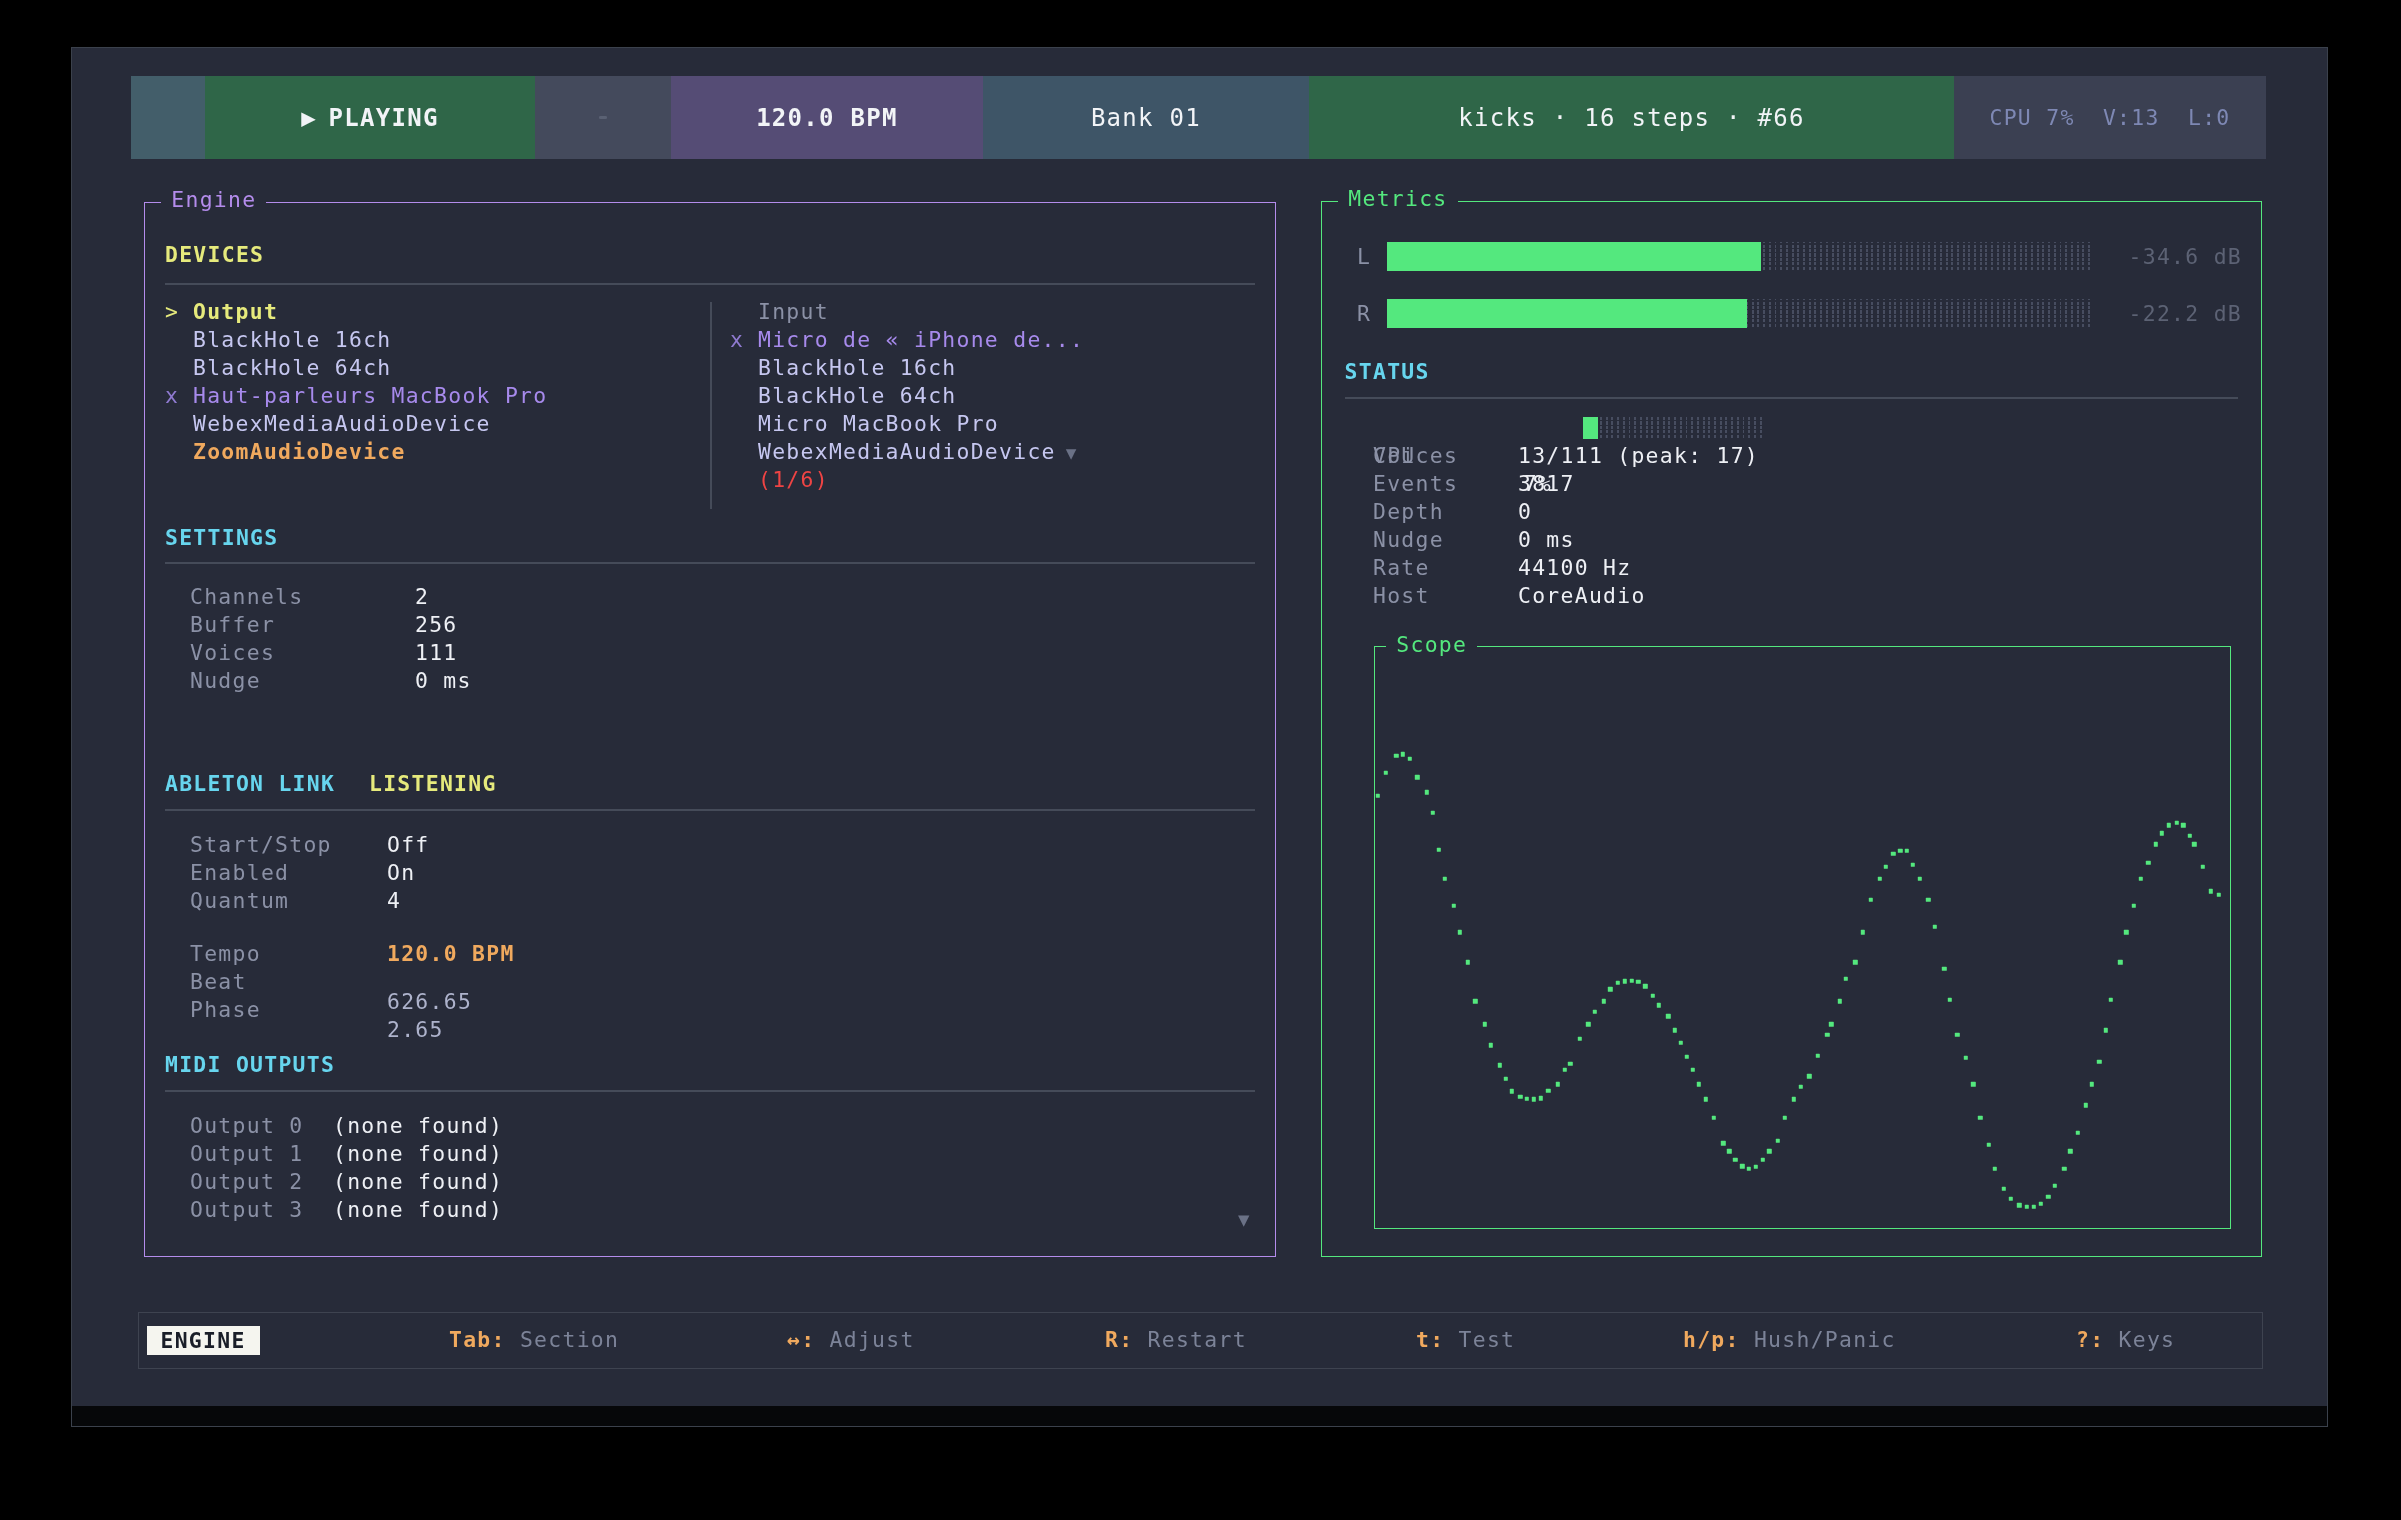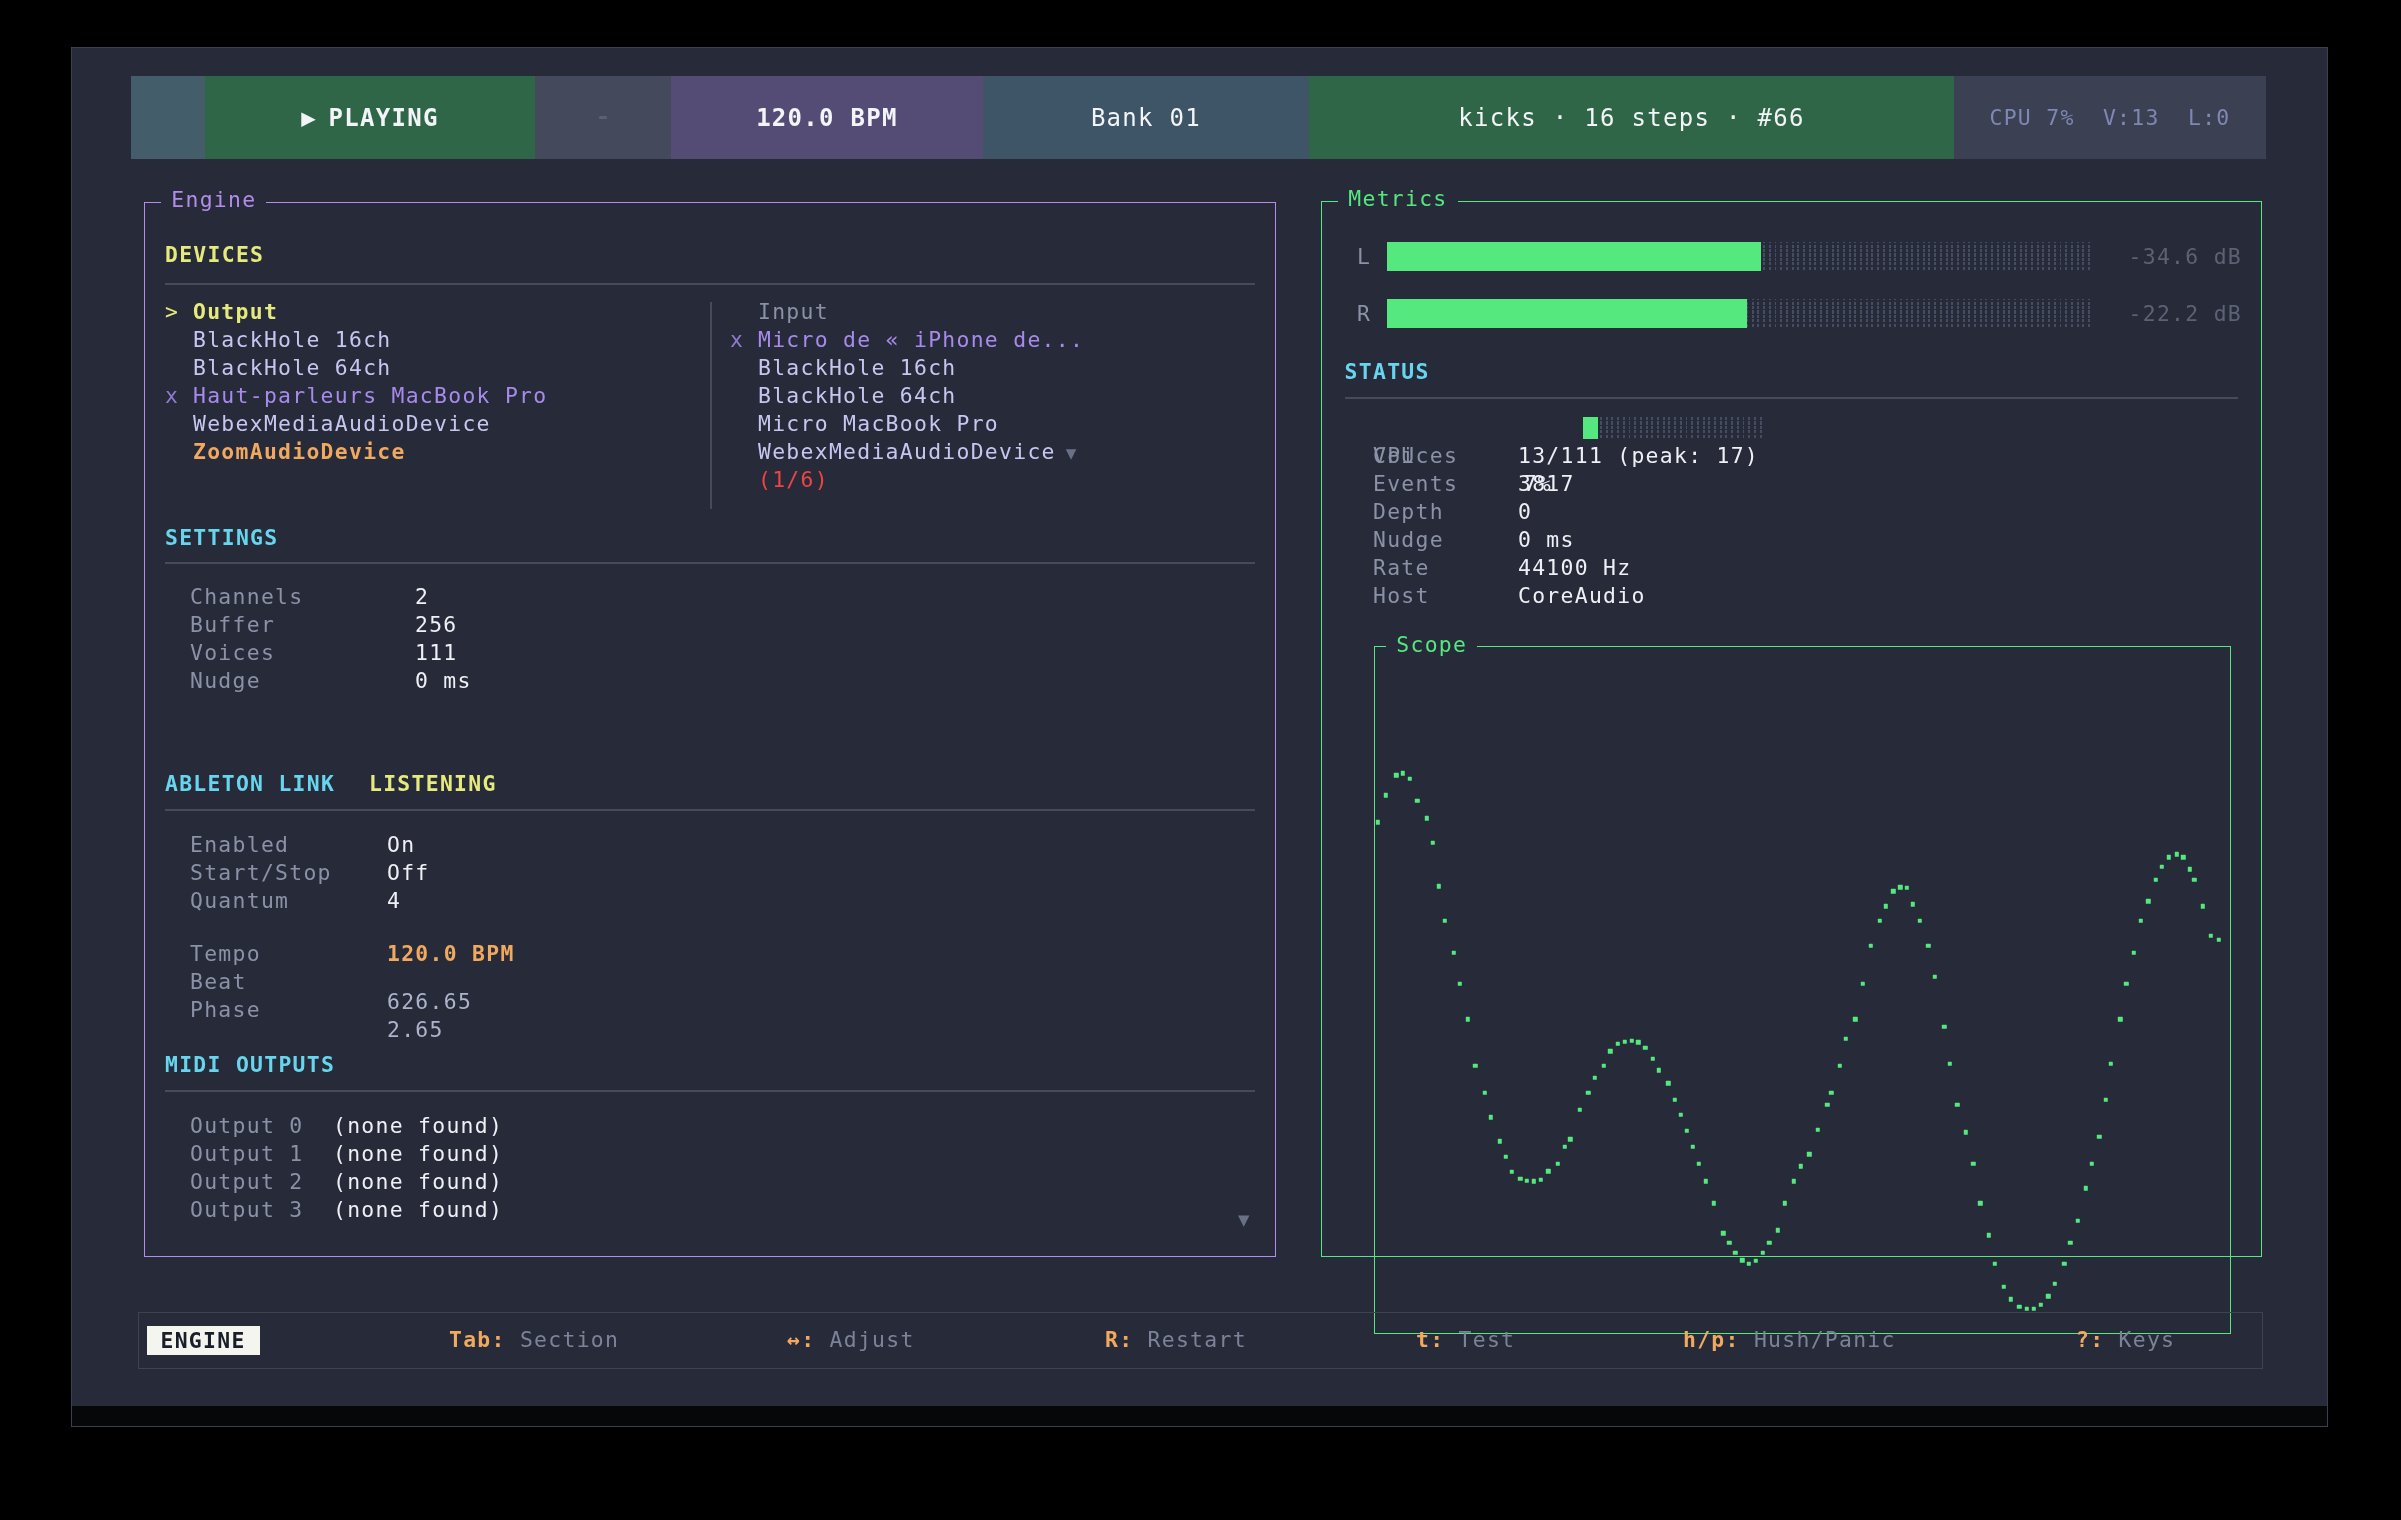--- a/index.html
+++ b/index.html
@@ -70,21 +70,21 @@
   .mfill{position:absolute;left:0;top:0;height:100%;background:#54e87e;}
   .mdb{position:absolute;right:19px;line-height:29px;color:#5c6274;}
 
   
   .cpu-v{width:50px;text-align:right;}
   .cpu-track{position:absolute;left:261px;top:3.1px;width:182px;height:22px;display:block;
      background-image:repeating-linear-gradient(0deg,#272b39 0 1.3px,transparent 1.3px 4.4px),repeating-linear-gradient(90deg,#474d60 0 1.9px,transparent 1.9px 5.7px);}
   .cpu-fill{position:absolute;left:0;top:0;height:100%;background:#54e87e;}
 
   
-  #scope-box{position:absolute;left:52px;top:444px;width:857px;height:688px;border:1.9px solid #54e87e;box-sizing:border-box;}
+  #scope-box{position:absolute;left:52px;top:444px;width:857px;height:583px;border:1.9px solid #54e87e;box-sizing:border-box;}
   #scope-box .panel-title{color:#54e87e;top:-15px;left:11.3px;}
   #scope-plot{position:absolute;left:2.5px;top:2.5px;right:2.5px;bottom:2.5px;}
   .dot{position:absolute;width:4.4px;height:4.4px;background:#54e87e;border-radius:0.6px;transform:translate(-50%,-50%);}
 
   
   #bottom-bar{position:absolute;left:66px;top:1264px;width:2125px;height:57px;border:1.3px solid #3e4350;box-sizing:border-box;}
   #mode-badge{position:absolute;left:7.5px;top:12.6px;height:29px;line-height:29px;padding:0 14px;background:#f5f5ef;color:#1a1e28;font-weight:bold;}
   .hint{position:absolute;top:0;height:54px;line-height:54px;white-space:pre;color:#7c8398;}
   .hint .key{color:#f0a95e;font-weight:bold;}
   .hint .key::after{content:":";}
@@ -138,22 +138,22 @@
         <div class="kv"><span class="k">Channels</span><span class="v">2</span></div>
         <div class="kv"><span class="k">Buffer</span><span class="v">256</span></div>
         <div class="kv"><span class="k">Voices</span><span class="v">111</span></div>
         <div class="kv"><span class="k">Nudge</span><span class="v">0 ms</span></div>
       </div>
 
       <div class="sec-h h-cyan" style="left:20px;top:568px;">ABLETON LINK</div>
       <div class="sec-h h-yellow" style="left:224px;top:568px;">LISTENING</div>
       <div class="divider" style="top:606px;"></div>
       <div class="rows rows-link" style="top:628px;">
+        <div class="kv"><span class="k">Start/Stop</span><span class="v">Off</span></div>
         <div class="kv"><span class="k">Enabled</span><span class="v">On</span></div>
-        <div class="kv"><span class="k">Start/Stop</span><span class="v">Off</span></div>
         <div class="kv"><span class="k">Quantum</span><span class="v">4</span></div>
       </div>
       <div class="rows rows-tempo" style="top:737px;">
         <div class="kv"><span class="k">Tempo</span><span class="v v-orange">120.0 BPM</span></div>
         <div class="kv"><span class="k">Beat</span><span class="v v-soft">626.65</span></div>
         <div class="kv"><span class="k">Phase</span><span class="v v-soft">2.65</span></div>
       </div>
 
       <div class="sec-h h-cyan" style="left:20px;top:849px;">MIDI OUTPUTS</div>
       <div class="divider" style="top:887px;"></div>

